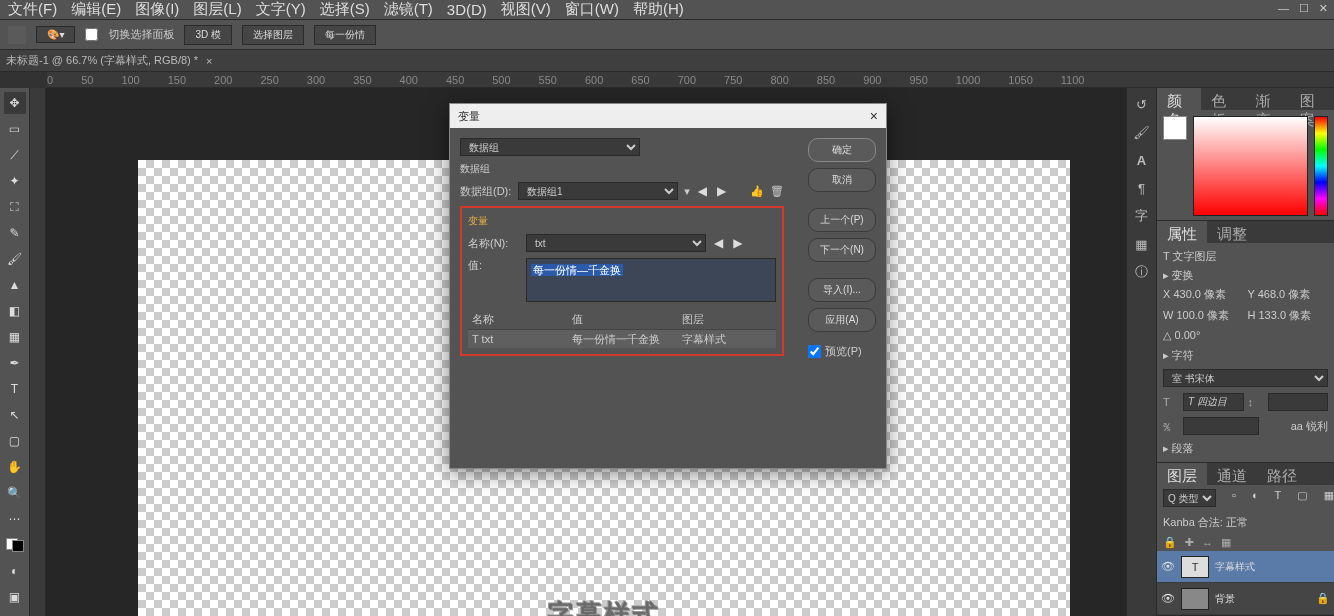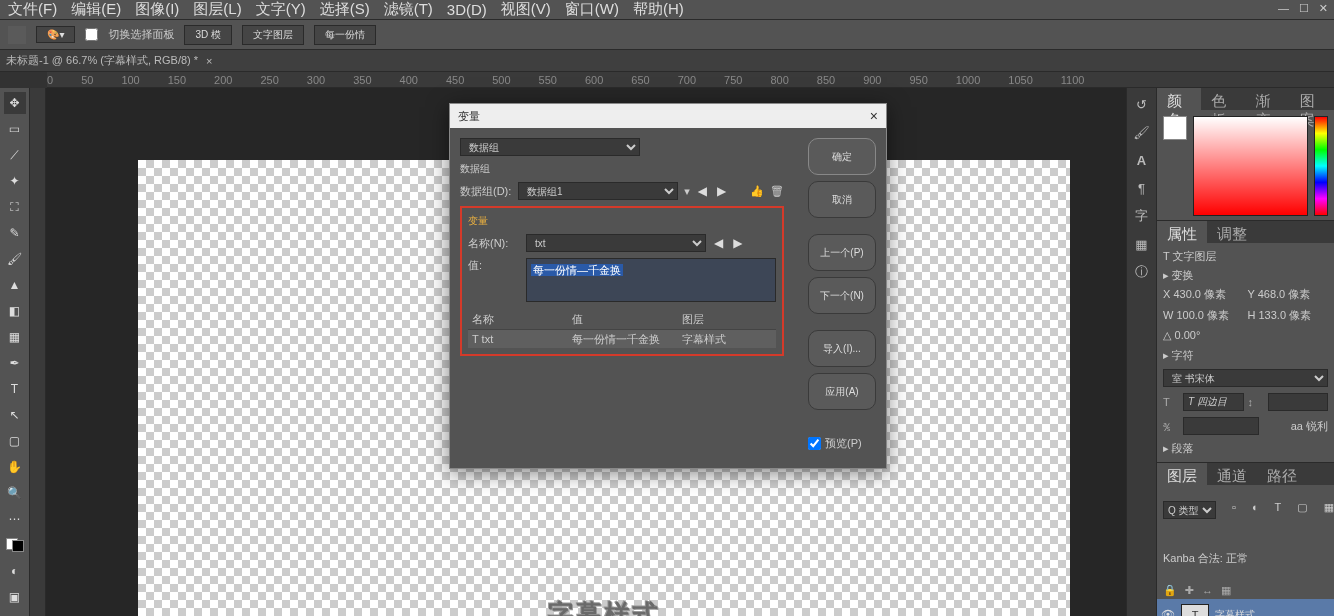--- a/index.html
+++ b/index.html
@@ -33,53 +33,53 @@
 .colorpick{height:110px;padding:6px;display:flex;gap:6px}
 .swatch{width:24px;height:24px;background:#fff;border:1px solid #888;position:relative}
 .swatch::after{content:"";position:absolute;width:24px;height:24px;background:#000;border:1px solid #888;left:6px;top:6px;z-index:-1}
 .gradient{flex:1;height:100px;background:linear-gradient(to bottom,rgba(255,255,255,1),rgba(255,255,255,0)),linear-gradient(to right,#f00,#f00);position:relative;border:1px solid #222}
 .hue{width:14px;height:100px;background:linear-gradient(to bottom,#f00,#ff0,#0f0,#0ff,#00f,#f0f,#f00);border:1px solid #222}
 .char-panel{padding:6px;font-size:10px;color:#ccc}
 .char-row{display:flex;align-items:center;gap:4px;margin-bottom:6px}
 .char-row input,.char-row select{background:#3a3a3a;border:1px solid #2a2a2a;color:#ccc;height:18px;flex:1;font-size:10px;padding:0 4px}
 .char-row .lbl{width:16px;color:#aaa}
 .layers-panel{flex:1;display:flex;flex-direction:column}
-.layer-ctrl{padding:16px 6px;display:flex;gap:16px;font-size:10px}
+.layer-ctrl{padding:4px 6px;display:flex;gap:16px;font-size:10px}
 .layer-ctrl select,.layer-ctrl input{background:#3a3a3a;border:1px solid #2a2a2a;color:#ccc;height:18px;font-size:10px}
 .layer-icons{padding:2px 6px;display:flex;gap:8px;color:#aaa;font-size:11px}
 .layer-list{flex:1;background:#454545;overflow:auto}
 .layer{display:flex;align-items:center;height:32px;padding:0 4px;border-bottom:1px solid #3a3a3a;gap:6px}
 .layer.sel{background:#5a7aa8}
 .eye{width:14px;color:#ddd}
 .thumb{width:28px;height:22px;background:#888;border:1px solid #222}
 .lname{font-size:10px;color:#ddd}
 
 .dialog{position:absolute;left:449px;top:103px;width:438px;height:366px;background:#535353;border:1px solid #888;box-shadow:0 4px 20px rgba(0,0,0,.5)}
 .dlg-title{height:24px;background:#eee;display:flex;align-items:center;justify-content:space-between;padding:0 8px;color:#333;font-size:11px}
 .dlg-title .x{cursor:pointer;font-size:14px}
 .dlg-body{padding:10px;display:flex;gap:24px}
 .dlg-left{flex:1}
 .dlg-right{width:70px;display:flex;flex-direction:column;gap:6px}
-.dbtn{background:#5a5a5a;border:1px solid #3a3a3a;color:#ddd;font-size:10px;height:37px;border-radius:10px;display:flex;align-items:center;justify-content:center}
+.dbtn{background:#5a5a5a;border:1px solid #3a3a3a;color:#ddd;font-size:10px;height:24px;border-radius:10px;display:flex;align-items:center;justify-content:center}
 .dbtn.primary{border-color:#888}
 .drow{display:flex;align-items:center;gap:6px;margin-bottom:6px;font-size:10px;color:#ccc}
 .drow .lbl{width:52px;text-align:left}
 .drow select,.drow input{background:#3a3a3a;border:1px solid #2a2a2a;color:#ccc;height:18px;font-size:10px;padding:0 4px}
 .drow select{flex:1;max-width:180px}
 .arrow{color:#ddd;font-size:12px;padding:0 2px}
 .redbox{border:2px solid #d43a2a;padding:6px;margin-top:6px}
 .sec-label{color:#eab040;font-size:10px;margin-bottom:6px}
 .textarea{background:#3d4656;border:1px solid #2a2a2a;height:44px;width:250px;padding:4px;color:#7ab0ff;font-size:10px}
 .var-table{margin-top:8px}
 .var-head{display:flex;font-size:10px;color:#ccc;padding:2px 0;border-bottom:1px solid #444}
 .var-head div{padding:0 4px}
 .var-row{display:flex;font-size:10px;color:#ccc;background:#5f5f5f;height:18px;align-items:center}
 .var-row div{padding:0 4px}
 .c1{width:100px}.c2{width:110px}.c3{flex:1}
-.chk{display:flex;align-items:center;gap:4px;font-size:10px;color:#ccc;margin-top:20px}
+.chk{display:flex;align-items:center;gap:4px;font-size:10px;color:#ccc;margin-top:6px}
 .winbtns{position:absolute;right:6px;top:2px;display:flex;gap:10px;color:#ccc;font-size:12px}
 </style>
 </head>
 <body>
 
 <div class="winbtns">
     <span>—</span>
     <span>☐</span>
     <span>✕</span>
   </div>
@@ -97,21 +97,21 @@
   <span>窗口(W)</span>
   <span>帮助(H)</span>
 </div>
 
 <div class="optbar">
   <div class="home"></div>
   <div class="icon">🎨▾</div>
   <input type="checkbox" style="">
   <span>切换选择面板</span>
   <div class="btn">3D 模</div>
-  <div class="btn">文字图层</div>
+  <div class="btn">选择图层</div>
   <div class="btn">每一份情</div>
 </div>
 
 <div class="tabbar">
     <span>未标题-1 @ 66.7% (字幕样式, RGB/8) *</span>
     <span style="margin-left:8px">×</span>
   </div>
 <div class="ruler-h">
   <span>0</span>
     <span>50</span>

